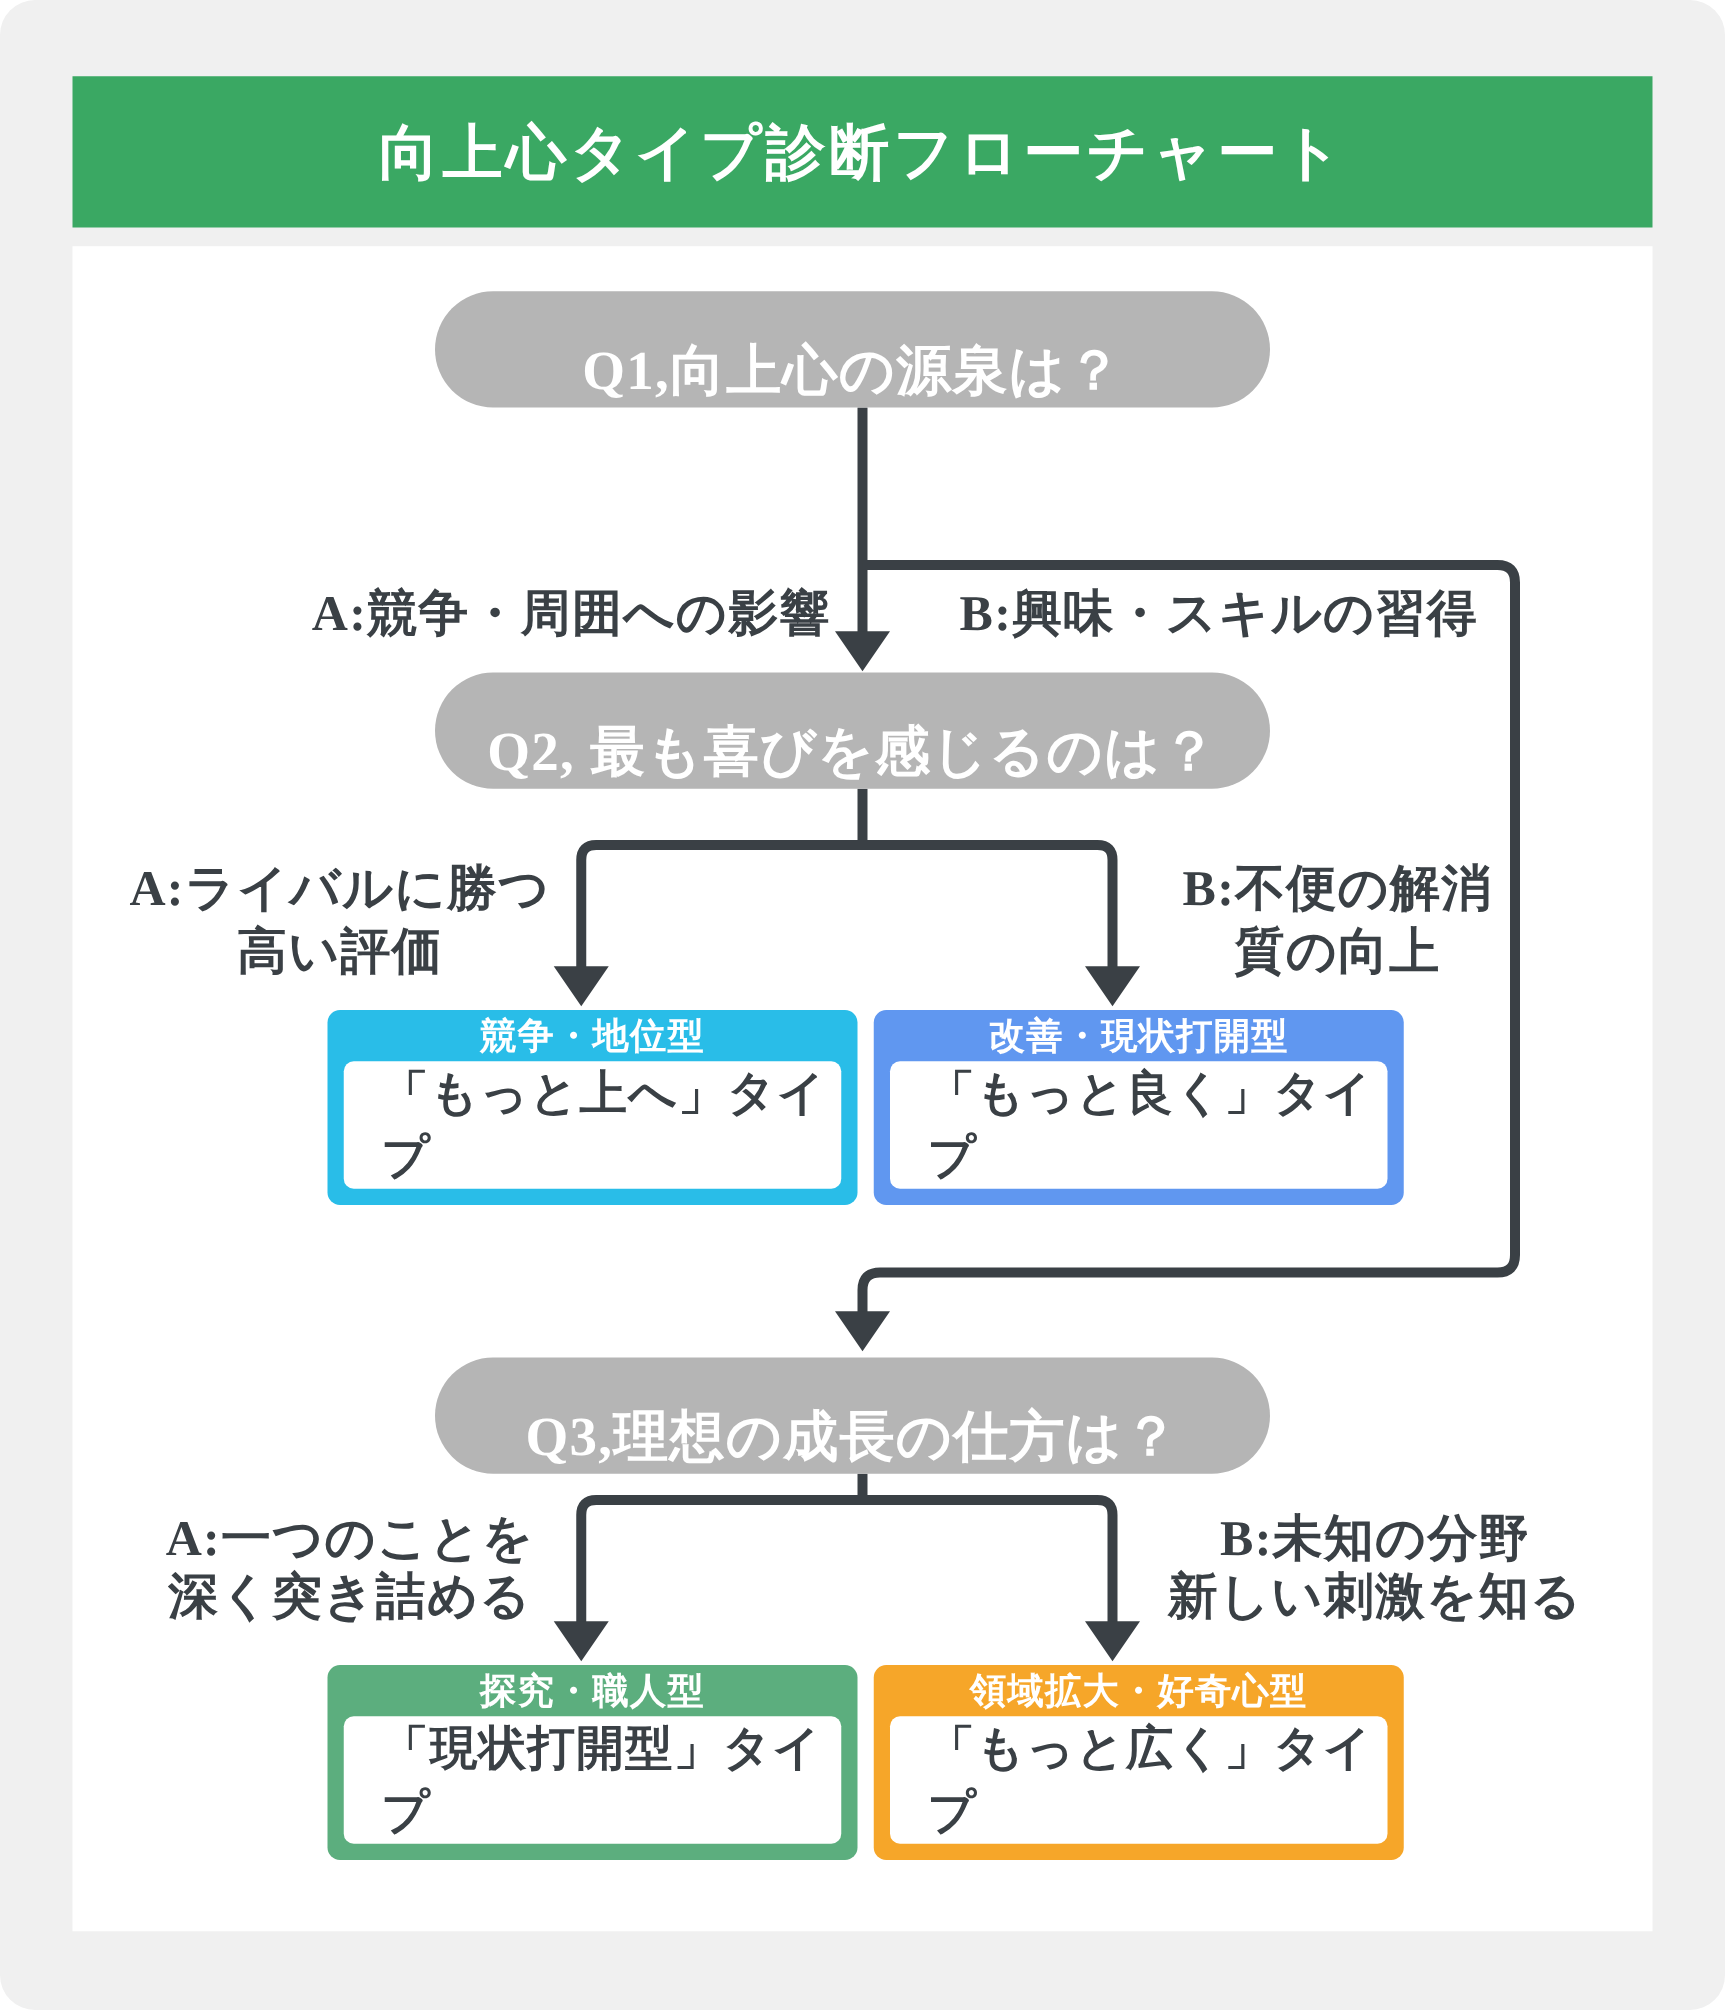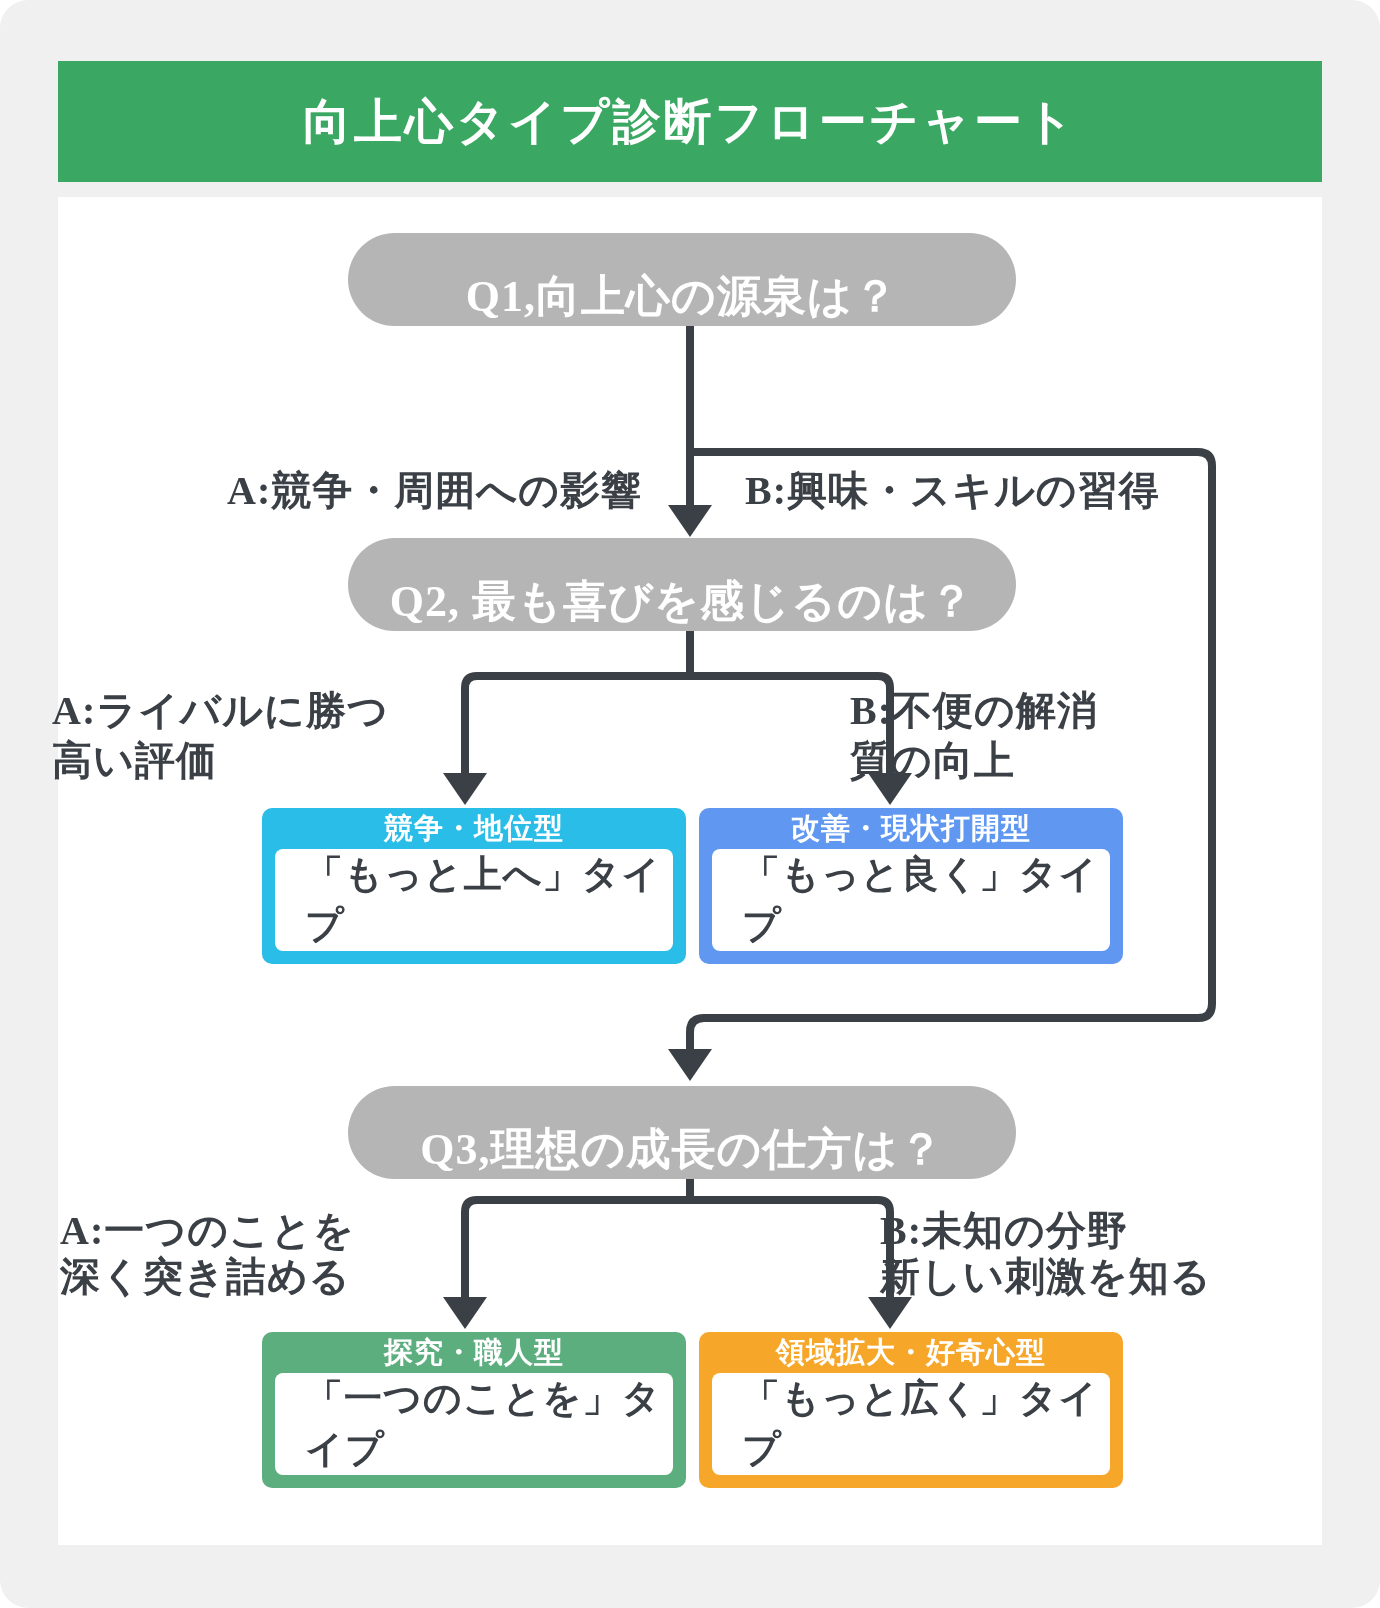--- a/index.html
+++ b/index.html
@@ -28,21 +28,21 @@
     position:absolute;left:348px;width:668px;height:93px;border-radius:47px;
     background:var(--pill-gray);color:#ffffff;
     display:flex;align-items:flex-end;justify-content:center;
     font-size:44px;font-weight:700;letter-spacing:1px;
   }
   .pill-q1{top:233px;}
   .pill-q2{top:538px;}
   .pill-q3{top:1086px;}
   .branch-label{
     position:absolute;color:var(--line-dark);font-weight:700;font-size:40px;
-    line-height:50px;letter-spacing:1px;
+    text-align:center;line-height:50px;letter-spacing:1px;
   }
   .label-q1a{left:227px;top:466px;width:460px;}
   .label-q1b{left:745px;top:466px;width:460px;}
   .label-q2a{left:52px;top:686px;width:440px;}
   .label-q2b{left:850px;top:686px;width:440px;}
   .label-q3a{left:60px;top:1208px;width:440px;line-height:46px;}
   .label-q3b{left:880px;top:1208px;width:440px;line-height:46px;}
   .branch-label span{display:block;}
   .result-box{
     position:absolute;width:424px;height:156px;border-radius:10px;
@@ -128,20 +128,20 @@
   <div class="result-box result-row1 result-left" style="background-color: rgb(41, 189, 232);">
     <div class="result-title">競争・地位型</div>
     <div class="result-inner">「もっと上へ」タイプ</div>
   </div>
   <div class="result-box result-row1 result-right" style="background-color: rgb(96, 151, 240);">
     <div class="result-title">改善・現状打開型</div>
     <div class="result-inner">「もっと良く」タイプ</div>
   </div>
   <div class="result-box result-row2 result-left" style="background-color: rgb(92, 174, 126);">
     <div class="result-title">探究・職人型</div>
-    <div class="result-inner">「一つのことを」タイプ</div>
+    <div class="result-inner">「現状打開型」タイプ</div>
   </div>
   <div class="result-box result-row2 result-right" style="background-color: rgb(246, 166, 41);">
     <div class="result-title">領域拡大・好奇心型</div>
     <div class="result-inner">「もっと広く」タイプ</div>
   </div>
 
 </div>
 
 </body></html>

